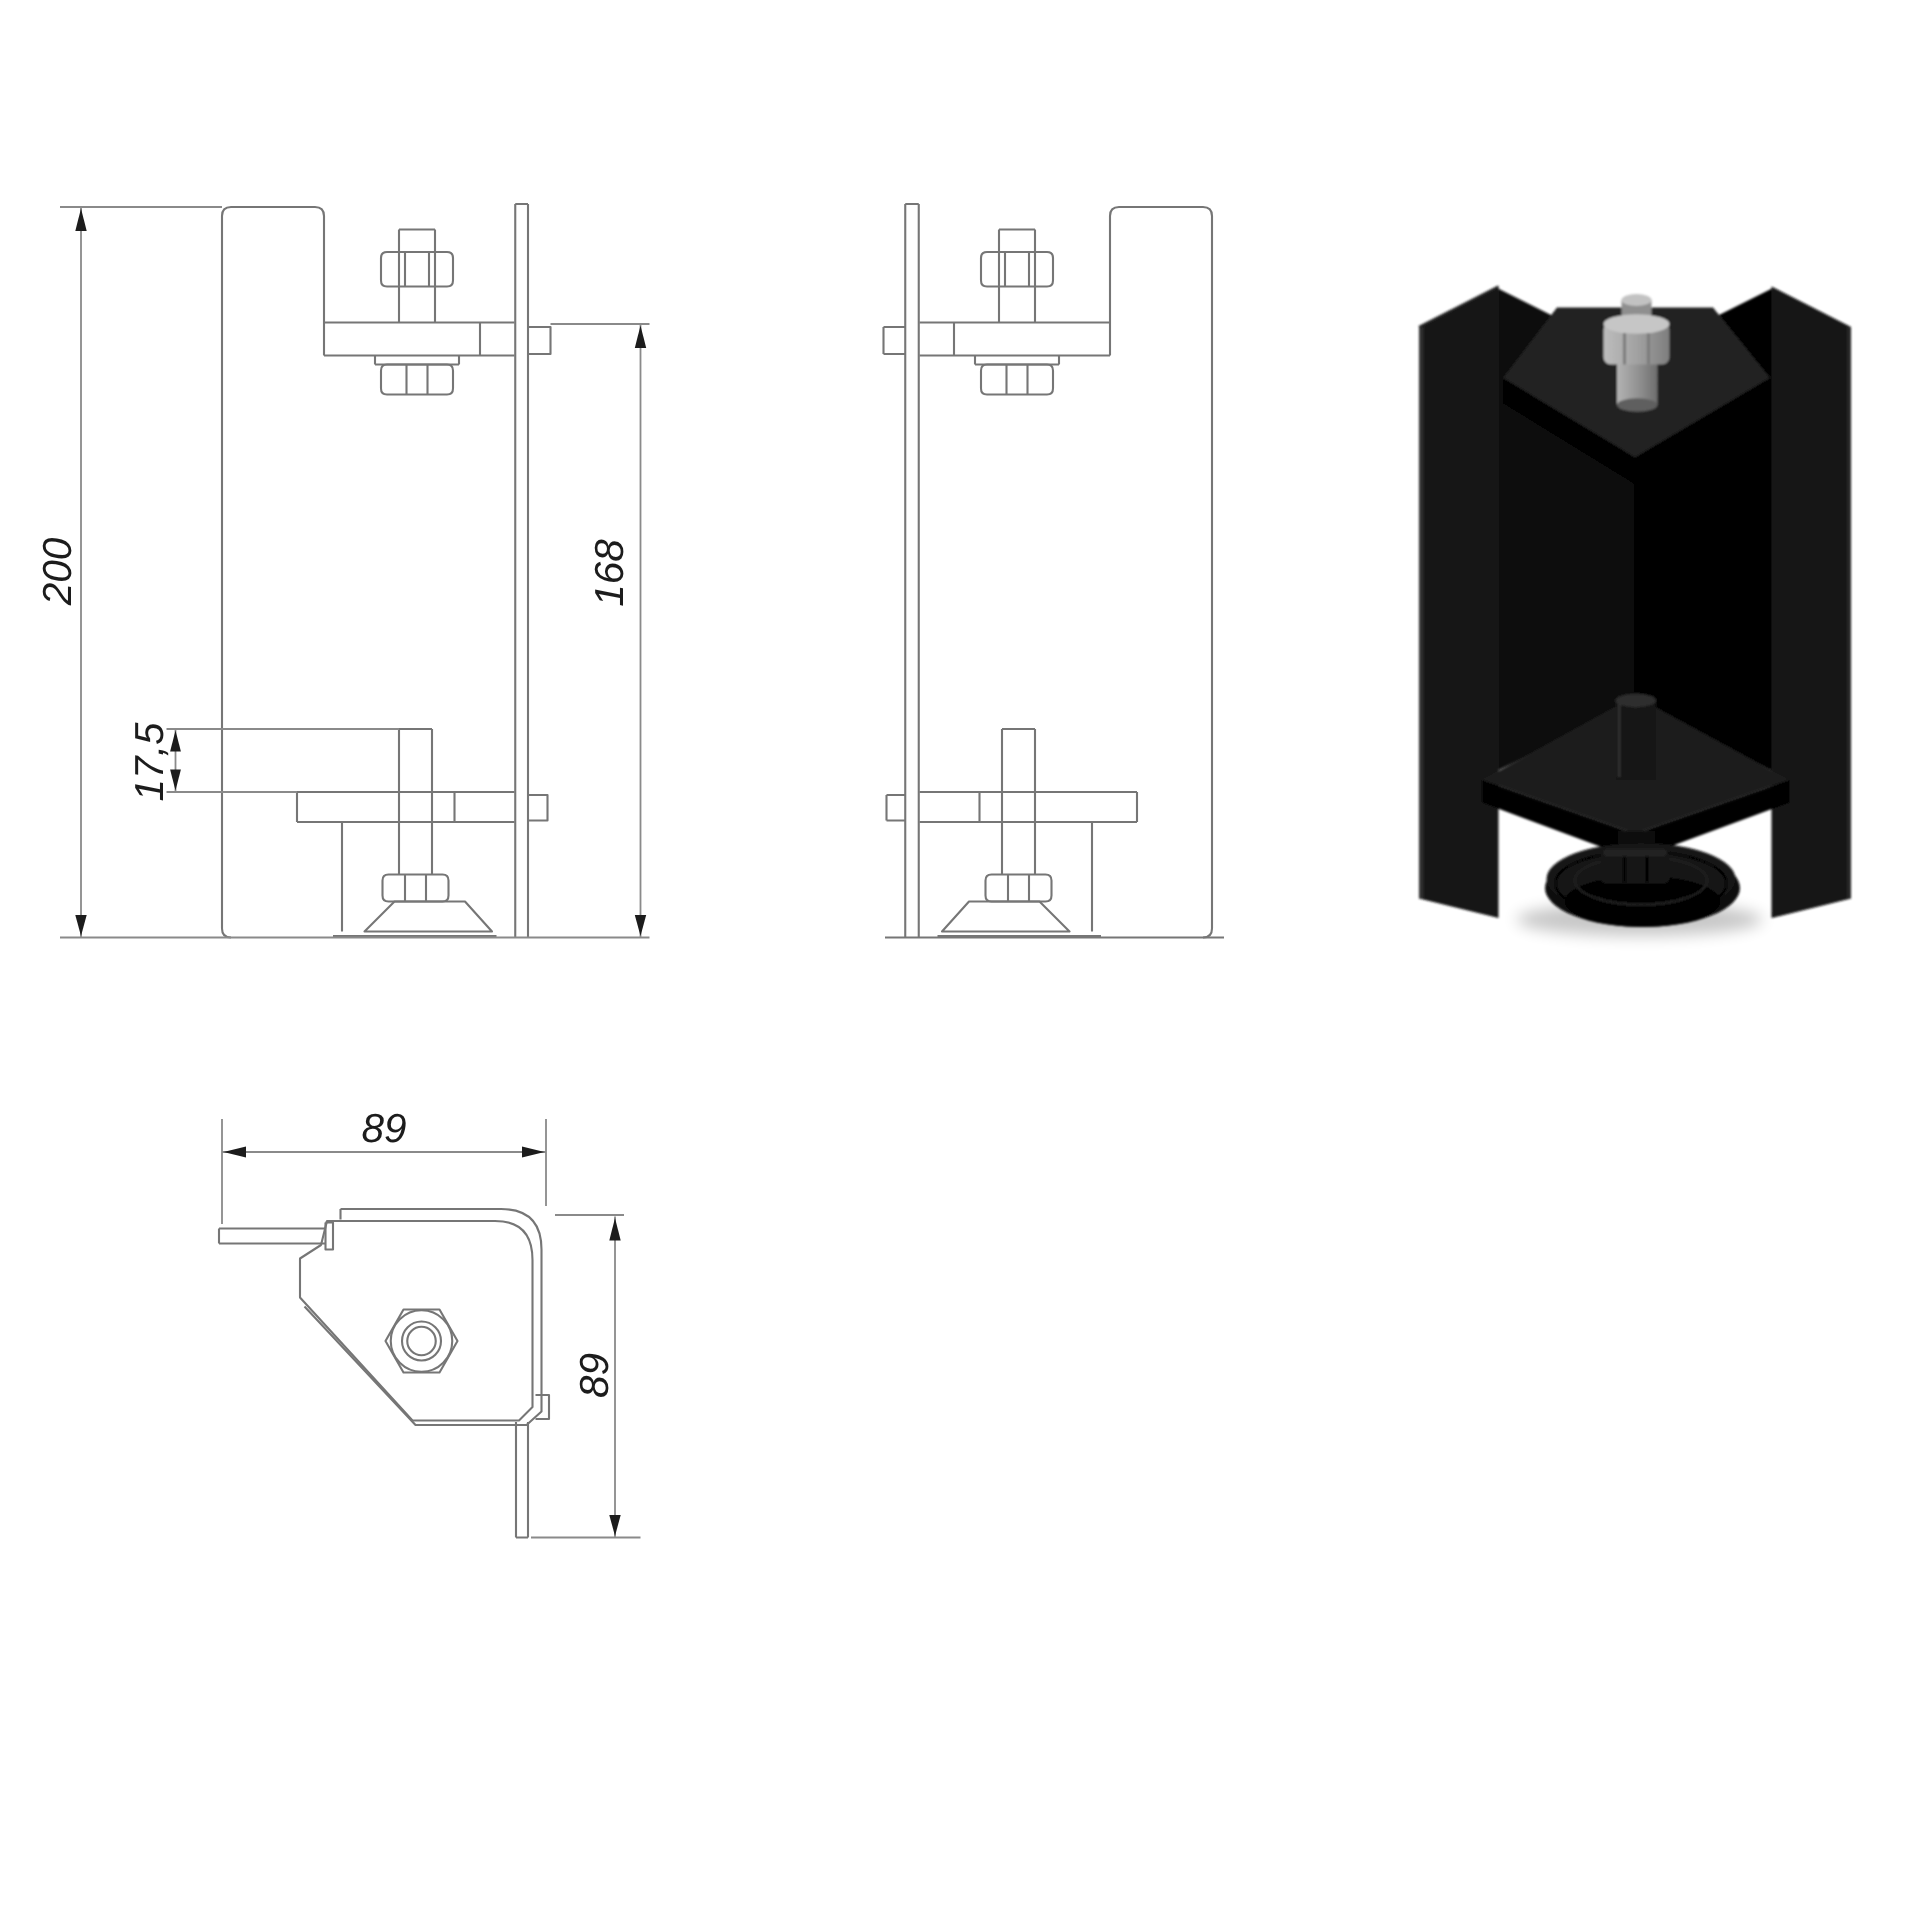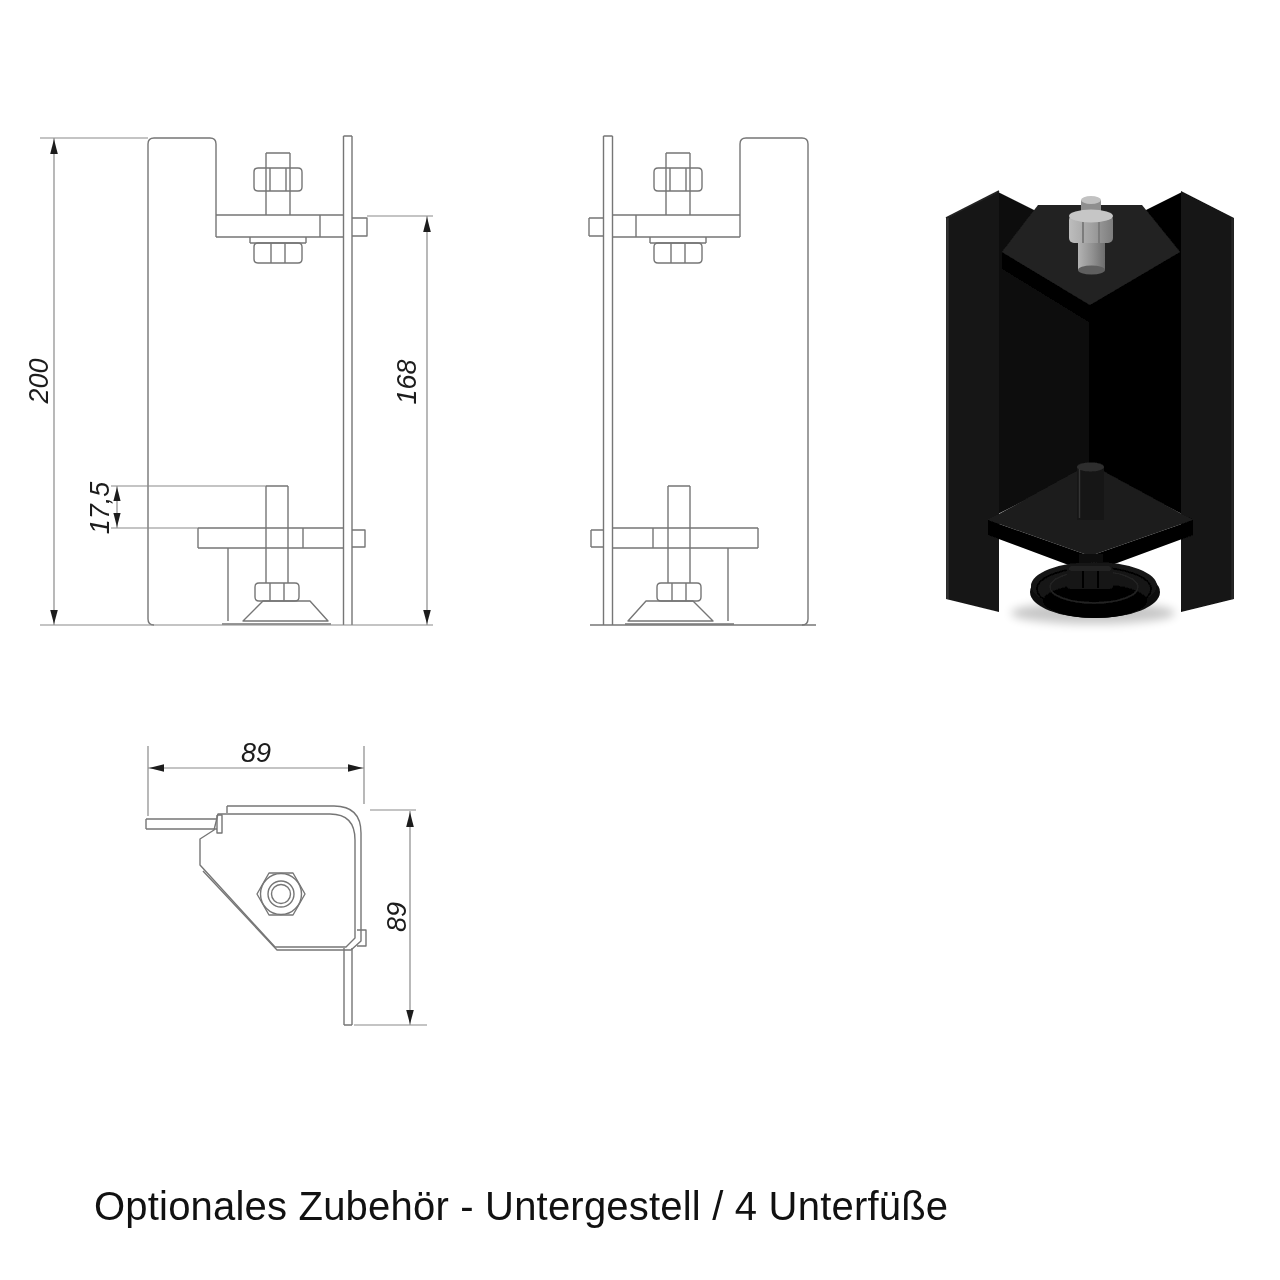--- a/index.html
+++ b/index.html
@@ -166,15 +166,14 @@
     </g>
   </g>
 </svg>
 
 <span class="dim rot" style="left:39px;top:381px;">200</span>
 <span class="dim rot" style="left:407px;top:382px;">168</span>
 <span class="dim rot" style="left:100px;top:508px;">17,5</span>
 <span class="dim" style="left:256px;top:753px;">89</span>
 <span class="dim rot" style="left:397px;top:917px;">89</span>
 
-<div class="caption">Optionales Zubehör - Untergestell / 4 Unterfüße</div>
 
 </div>
 
 </body></html>

